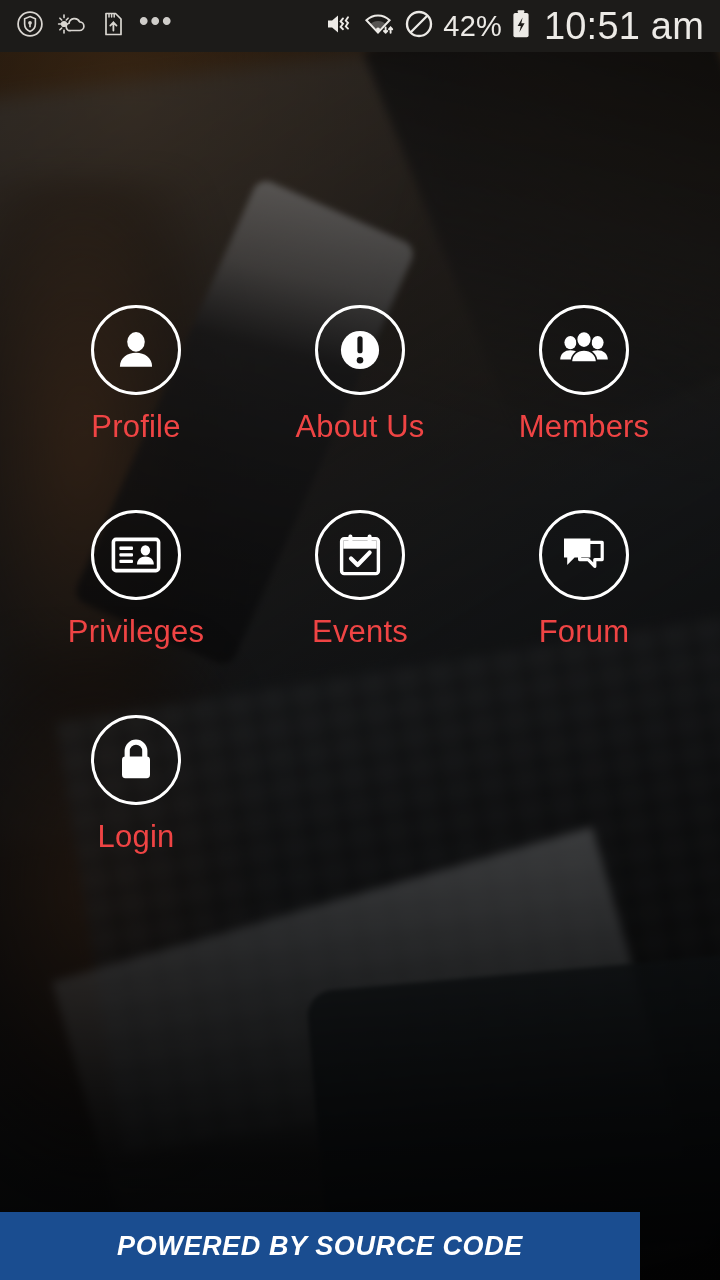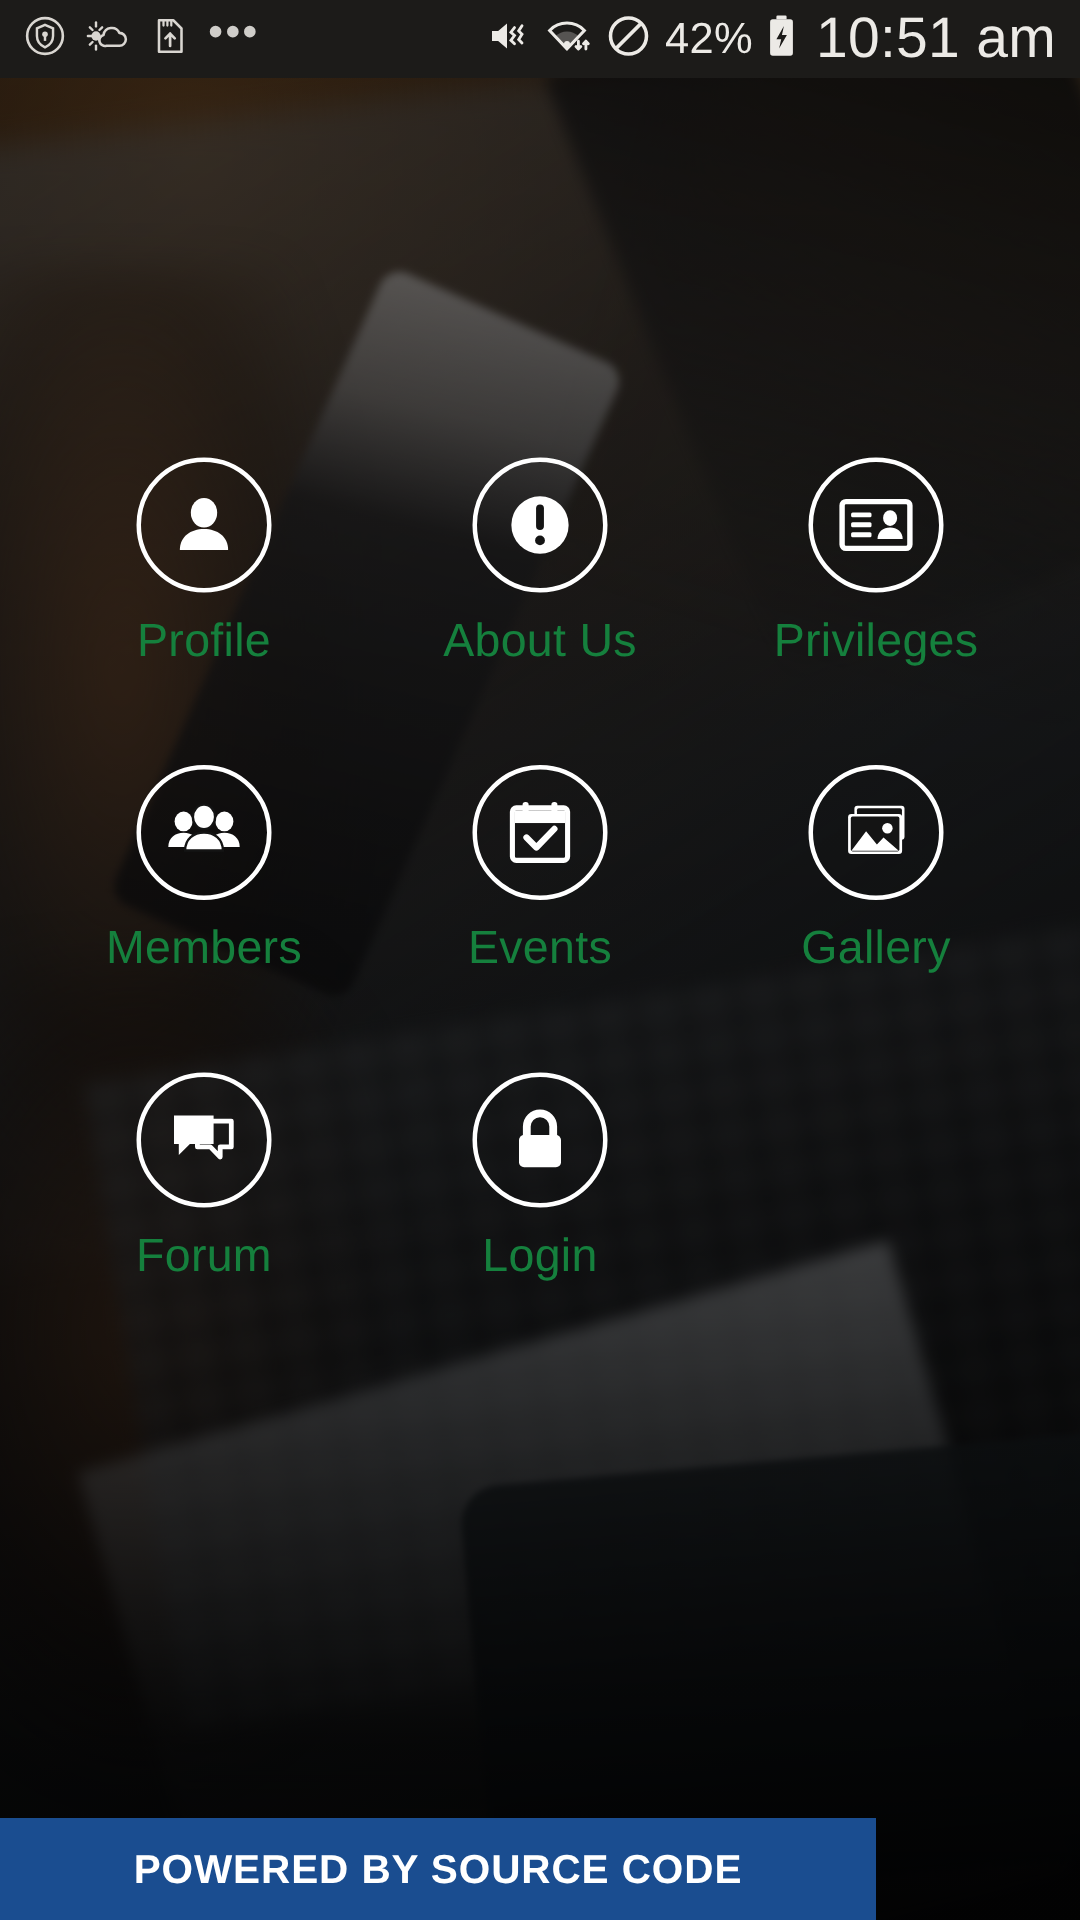--- a/index.html
+++ b/index.html
@@ -145,36 +145,37 @@
   .tile-ring {
     width:90px; height:90px;
     border:3px solid #ffffff;
     border-radius:50%;
     display:flex; align-items:center; justify-content:center;
     flex:none;
   }
   .tile-ring svg { display:block; }
   .tile-label {
     margin-top:16px;
-    color:#15803d;
+    color:#ef4444;
     font-size:31px;
     font-weight:400;
     letter-spacing:0.2px;
     line-height:1;
     text-align:center;
     white-space:nowrap;
   }
 
   
   #footer {
     position:absolute; left:0; bottom:0;
-    width:584px; height:68px;
+    width:640px; height:68px;
     background:#1a4d90;
     display:flex; align-items:center; justify-content:center;
     z-index:20;
+    font-style:italic;
   }
   #footer .footer-text {
     color:#ffffff;
     font-size:27px;
     font-weight:700;
     letter-spacing:0.6px;
   }
 </style>
 </head>
 <body>
@@ -308,80 +309,65 @@
           </svg>
         </span>
       </div>
       <div class="tile-label">About Us</div>
     </div>
 
     <div class="tile">
       <div class="tile-ring">
         <span>
           <svg width="52" height="44" viewBox="0 0 52 44">
+            <ellipse cx="12.4" cy="14.6" rx="6" ry="6.6" fill="#fff"></ellipse>
+            <path d="M2.2 31.6 c0 -6 4.6 -9.4 10.2 -9.4 s10.2 3.4 10.2 9.4 Z" fill="#fff"></path>
+            <ellipse cx="39.6" cy="14.6" rx="6" ry="6.6" fill="#fff"></ellipse>
+            <path d="M29.4 31.6 c0 -6 4.6 -9.4 10.2 -9.4 s10.2 3.4 10.2 9.4 Z" fill="#fff"></path>
+            <ellipse cx="26" cy="11.6" rx="7.4" ry="8.2" fill="#fff" stroke="#141414" stroke-width="1.6"></ellipse>
+            <path d="M13.4 34 c0 -7.6 5.8 -12 12.6 -12 s12.6 4.4 12.6 12 Z" fill="#fff" stroke="#141414" stroke-width="1.6"></path>
+          </svg>
+        </span>
+      </div>
+      <div class="tile-label">Members</div>
+    </div>
+
+    <div class="tile">
+      <div class="tile-ring">
+        <span>
+          <svg width="52" height="44" viewBox="0 0 52 44">
             <rect x="3.4" y="6.4" width="45.2" height="31.2" rx="2.6" fill="none" stroke="#fff" stroke-width="3.6"></rect>
             <g fill="#fff">
               <rect x="9.4" y="13.6" width="13.6" height="3.3" rx="1"></rect>
               <rect x="9.4" y="20.2" width="13.6" height="3.3" rx="1"></rect>
               <rect x="9.4" y="26.8" width="13.6" height="3.3" rx="1"></rect>
             </g>
             <ellipse cx="35.4" cy="17.4" rx="4.7" ry="5.2" fill="#fff"></ellipse>
             <path d="M27 31.4 c0 -5 3.8 -7.8 8.4 -7.8 s8.4 2.8 8.4 7.8 Z" fill="#fff"></path>
           </svg>
         </span>
       </div>
       <div class="tile-label">Privileges</div>
     </div>
 
     <div class="tile">
       <div class="tile-ring">
         <span>
-          <svg width="52" height="44" viewBox="0 0 52 44">
-            <ellipse cx="12.4" cy="14.6" rx="6" ry="6.6" fill="#fff"></ellipse>
-            <path d="M2.2 31.6 c0 -6 4.6 -9.4 10.2 -9.4 s10.2 3.4 10.2 9.4 Z" fill="#fff"></path>
-            <ellipse cx="39.6" cy="14.6" rx="6" ry="6.6" fill="#fff"></ellipse>
-            <path d="M29.4 31.6 c0 -6 4.6 -9.4 10.2 -9.4 s10.2 3.4 10.2 9.4 Z" fill="#fff"></path>
-            <ellipse cx="26" cy="11.6" rx="7.4" ry="8.2" fill="#fff" stroke="#141414" stroke-width="1.6"></ellipse>
-            <path d="M13.4 34 c0 -7.6 5.8 -12 12.6 -12 s12.6 4.4 12.6 12 Z" fill="#fff" stroke="#141414" stroke-width="1.6"></path>
-          </svg>
-        </span>
-      </div>
-      <div class="tile-label">Members</div>
-    </div>
-
-    <div class="tile">
-      <div class="tile-ring">
-        <span>
           <svg width="50" height="48" viewBox="0 0 48 48">
             <rect x="12.4" y="3.6" width="4" height="8.4" rx="1.8" fill="#fff"></rect>
             <rect x="31.6" y="3.6" width="4" height="8.4" rx="1.8" fill="#fff"></rect>
             <rect x="5.6" y="7.6" width="36.8" height="35" rx="2.6" fill="none" stroke="#fff" stroke-width="3.4"></rect>
             <rect x="7.3" y="9.3" width="33.4" height="8.4" fill="#fff"></rect>
             <path d="M15 27.4 L21.6 34 L33.6 21.6" fill="none" stroke="#fff" stroke-width="4.2" stroke-linecap="round" stroke-linejoin="round"></path>
           </svg>
         </span>
       </div>
       <div class="tile-label">Events</div>
     </div>
 
-    <div class="tile">
-      <div class="tile-ring">
-        <span>
-          <svg width="52" height="46" viewBox="0 0 52 46">
-            <rect x="11.6" y="5.2" width="33.4" height="22.6" rx="2" fill="#fff"></rect>
-            <rect x="13.3" y="6.9" width="30" height="19.2" rx="1.2" fill="#141414"></rect>
-            <rect x="7.4" y="10.6" width="36" height="26.8" rx="2.2" fill="#fff"></rect>
-            <rect x="9.2" y="12.4" width="32.4" height="23.2" rx="1.2" fill="#141414"></rect>
-            <circle cx="33.6" cy="20.2" r="3.5" fill="#fff"></circle>
-            <path d="M9.6 35.2 L19.4 22.2 L26.6 31 L31 26.4 L41.2 35.2 Z" fill="#fff"></path>
-          </svg>
-        </span>
-      </div>
-      <div class="tile-label">Gallery</div>
-    </div>
 
     <div class="tile">
       <div class="tile-ring">
         <span>
           <svg width="50" height="44" viewBox="0 0 50 44">
             <path d="M20.6 9.4 h22.6 v17.2 h-7.4 v6.8 l-6.6 -6.8 h-8.6 Z" fill="none" stroke="#fff" stroke-width="3.2" stroke-linejoin="round"></path>
             <path d="M5 5.6 h26.4 v19 H15.6 L8.2 32 v-7.4 H5 Z" fill="#fff"></path>
           </svg>
         </span>
       </div>

